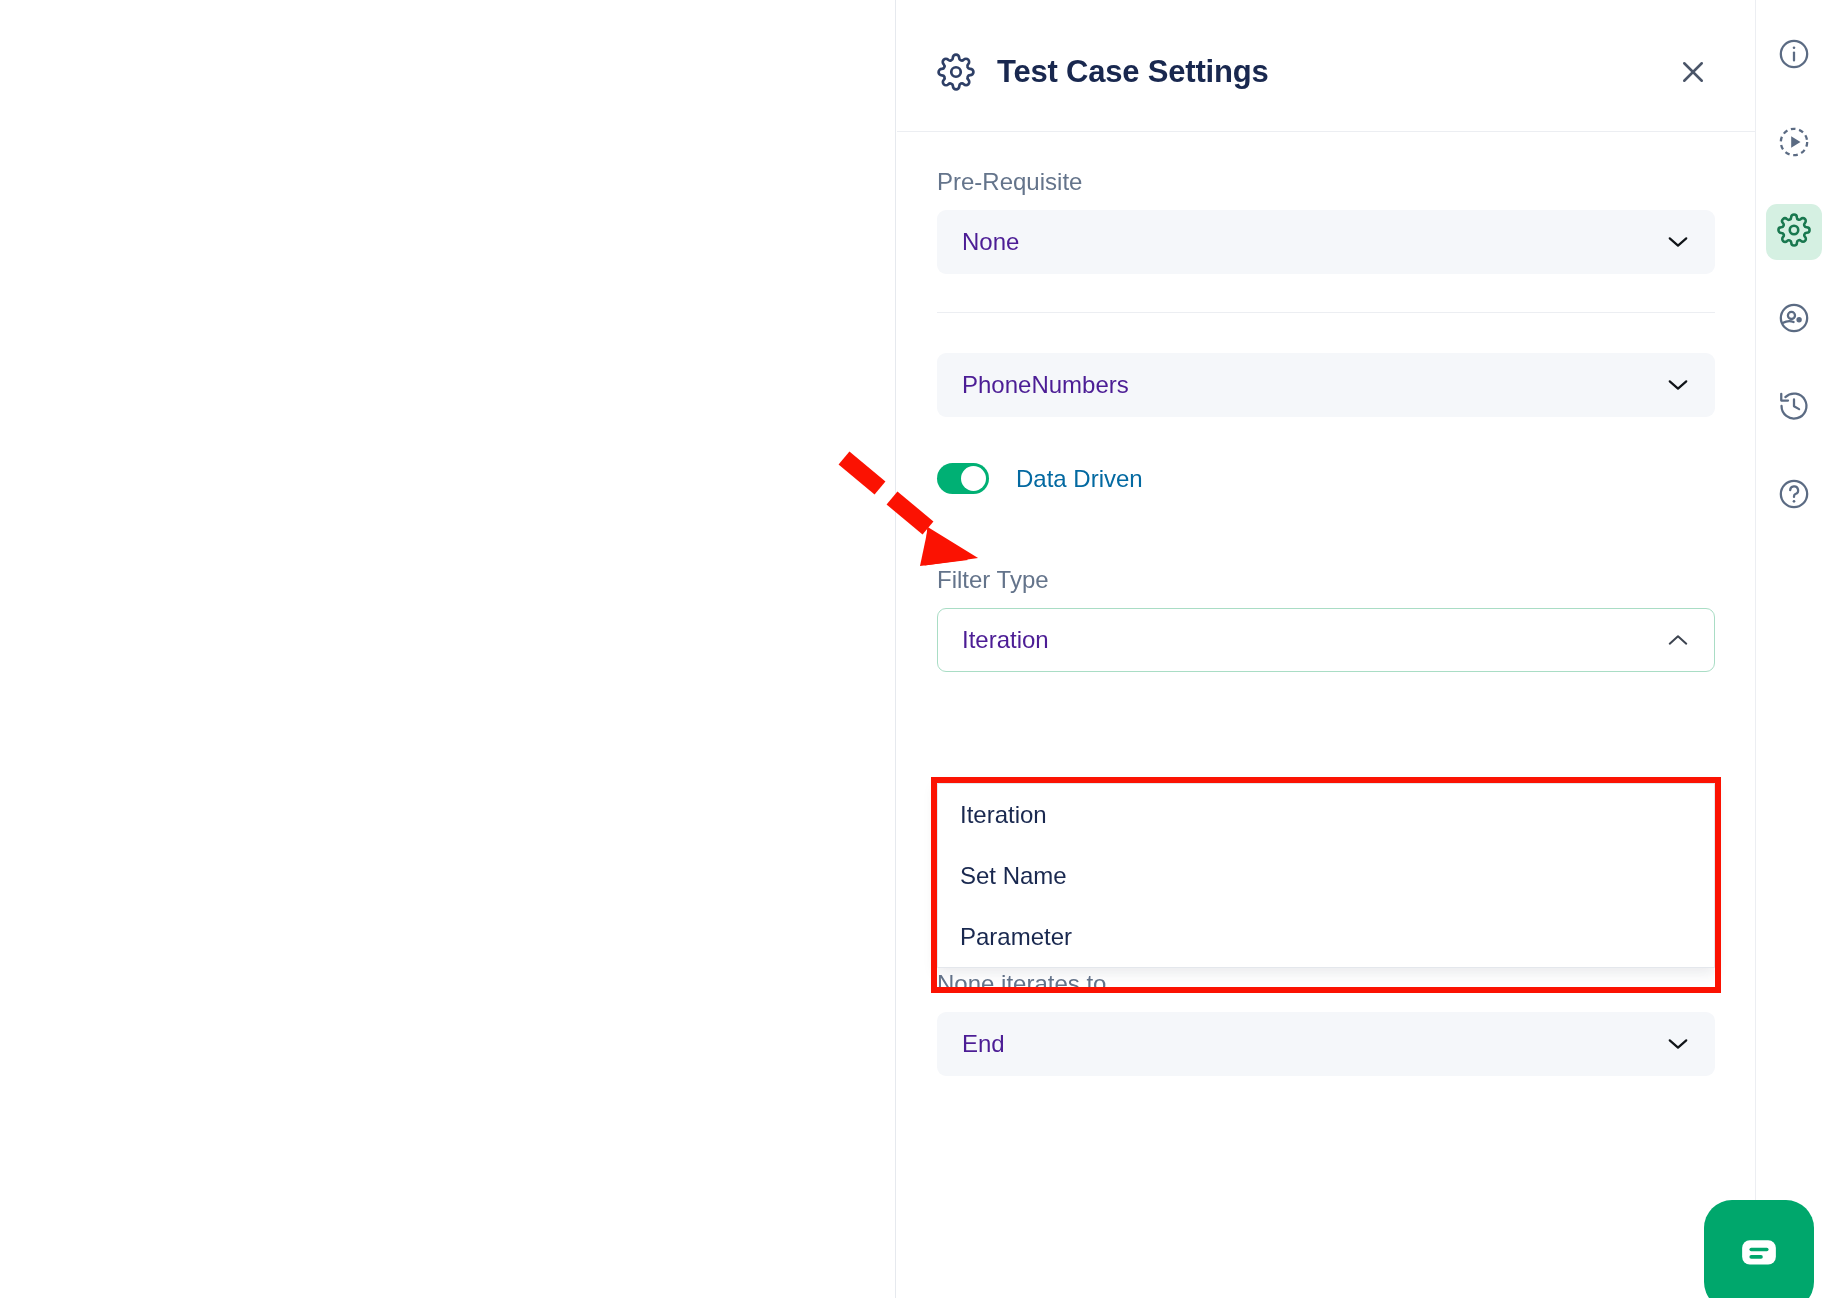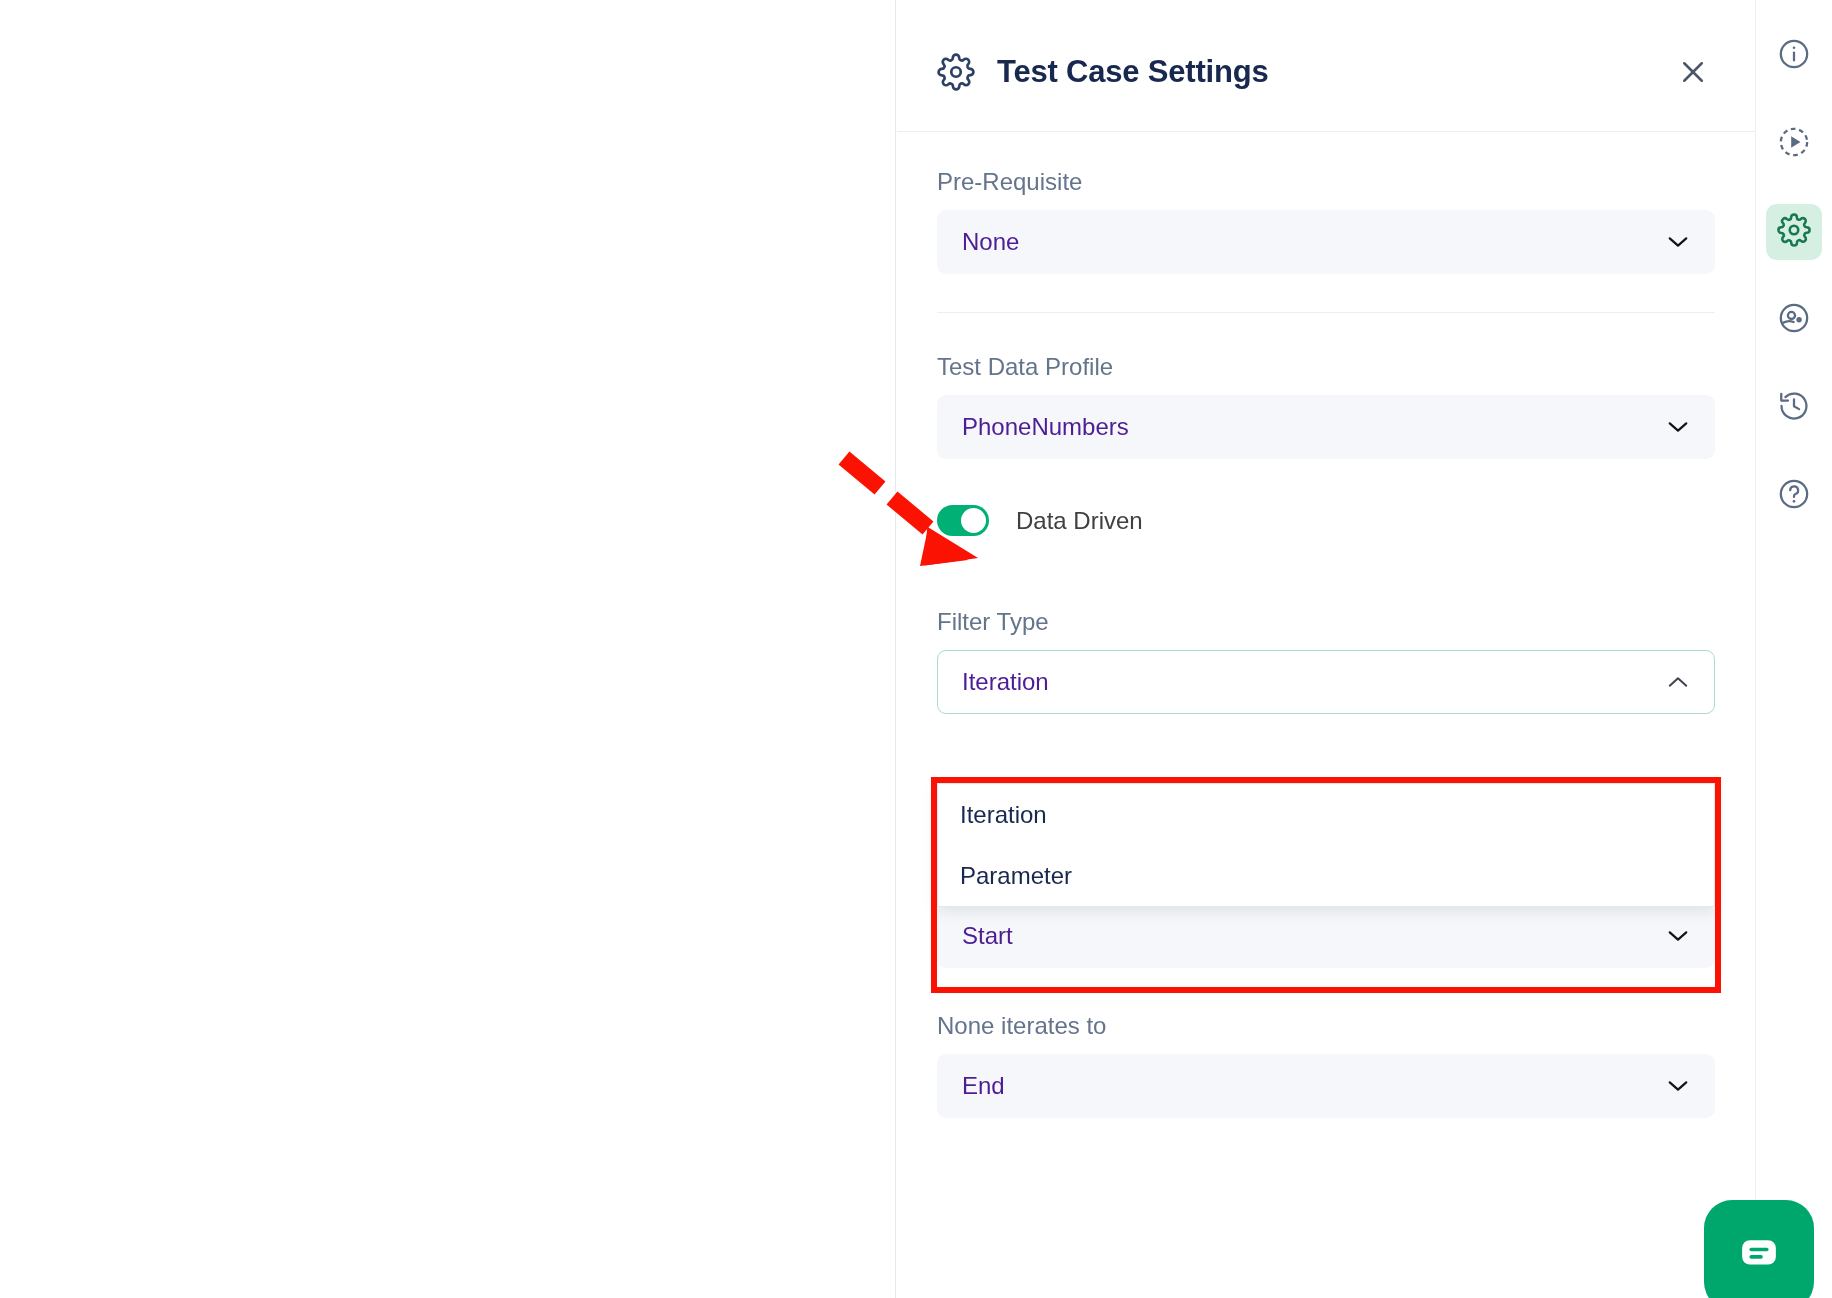--- a/index.html
+++ b/index.html
@@ -69,21 +69,21 @@
   
   .toggle-row { display: flex; align-items: center; }
   .toggle {
     width: 52px; height: 31px; border-radius: 16px; background: #00b074;
     position: relative; cursor: pointer; flex: 0 0 auto;
   }
   .toggle .knob {
     position: absolute; top: 3px; right: 3px;
     width: 25px; height: 25px; border-radius: 50%; background: #ffffff;
   }
-  .toggle-label { font-size: 24px; color: #404040; margin-left: 27px; }
+  .toggle-label { font-size: 24px; color: #0369a1; margin-left: 27px; }
 
   
   .dropdown-list {
     position: absolute; left: 40px; right: 40px;
     background: #ffffff;
     border: 1px solid #e4e7ec;
     box-shadow: 0 4px 14px rgba(20,30,60,0.10);
     z-index: 6;
   }
   .dropdown-item {
@@ -160,21 +160,20 @@
             <svg viewBox="0 0 24 14" width="22" height="14" fill="none" stroke="#101418" stroke-width="2.4" stroke-linecap="round" stroke-linejoin="round">
                 <polyline points="3,3 12,11 21,3"></polyline>
               </svg>
           </span>
         </div>
       </div>
 
       <div class="divider"></div>
 
       <div class="field" style="margin-top:40px;">
-        <span class="field-label">Test Data Profile</span>
         <div class="select-box">
           <span class="select-value">PhoneNumbers</span>
           <span class="chev">
             <svg viewBox="0 0 24 14" width="22" height="14" fill="none" stroke="#101418" stroke-width="2.4" stroke-linecap="round" stroke-linejoin="round">
                 <polyline points="3,3 12,11 21,3"></polyline>
               </svg>
           </span>
         </div>
       </div>
 
@@ -220,20 +219,21 @@
                 <polyline points="3,3 12,11 21,3"></polyline>
               </svg>
           </span>
         </div>
       </div>
 
     </div>
 
     <div class="dropdown-list" style="top:770px;">
       <div class="dropdown-item">Iteration</div>
+      <div class="dropdown-item">Set Name</div>
       <div class="dropdown-item">Parameter</div>
     </div>
 
     <div class="annot-box" style="left:34px; top:764px; width:790px; height:216px;"></div>
 
   </div>
 
   <div class="annot-arrow" style="left:836px; top:450px; width:150px; height:140px;">
     <svg width="150" height="140" viewBox="0 0 150 140">
       <g stroke="#fb1202" stroke-width="17" stroke-linecap="butt">

